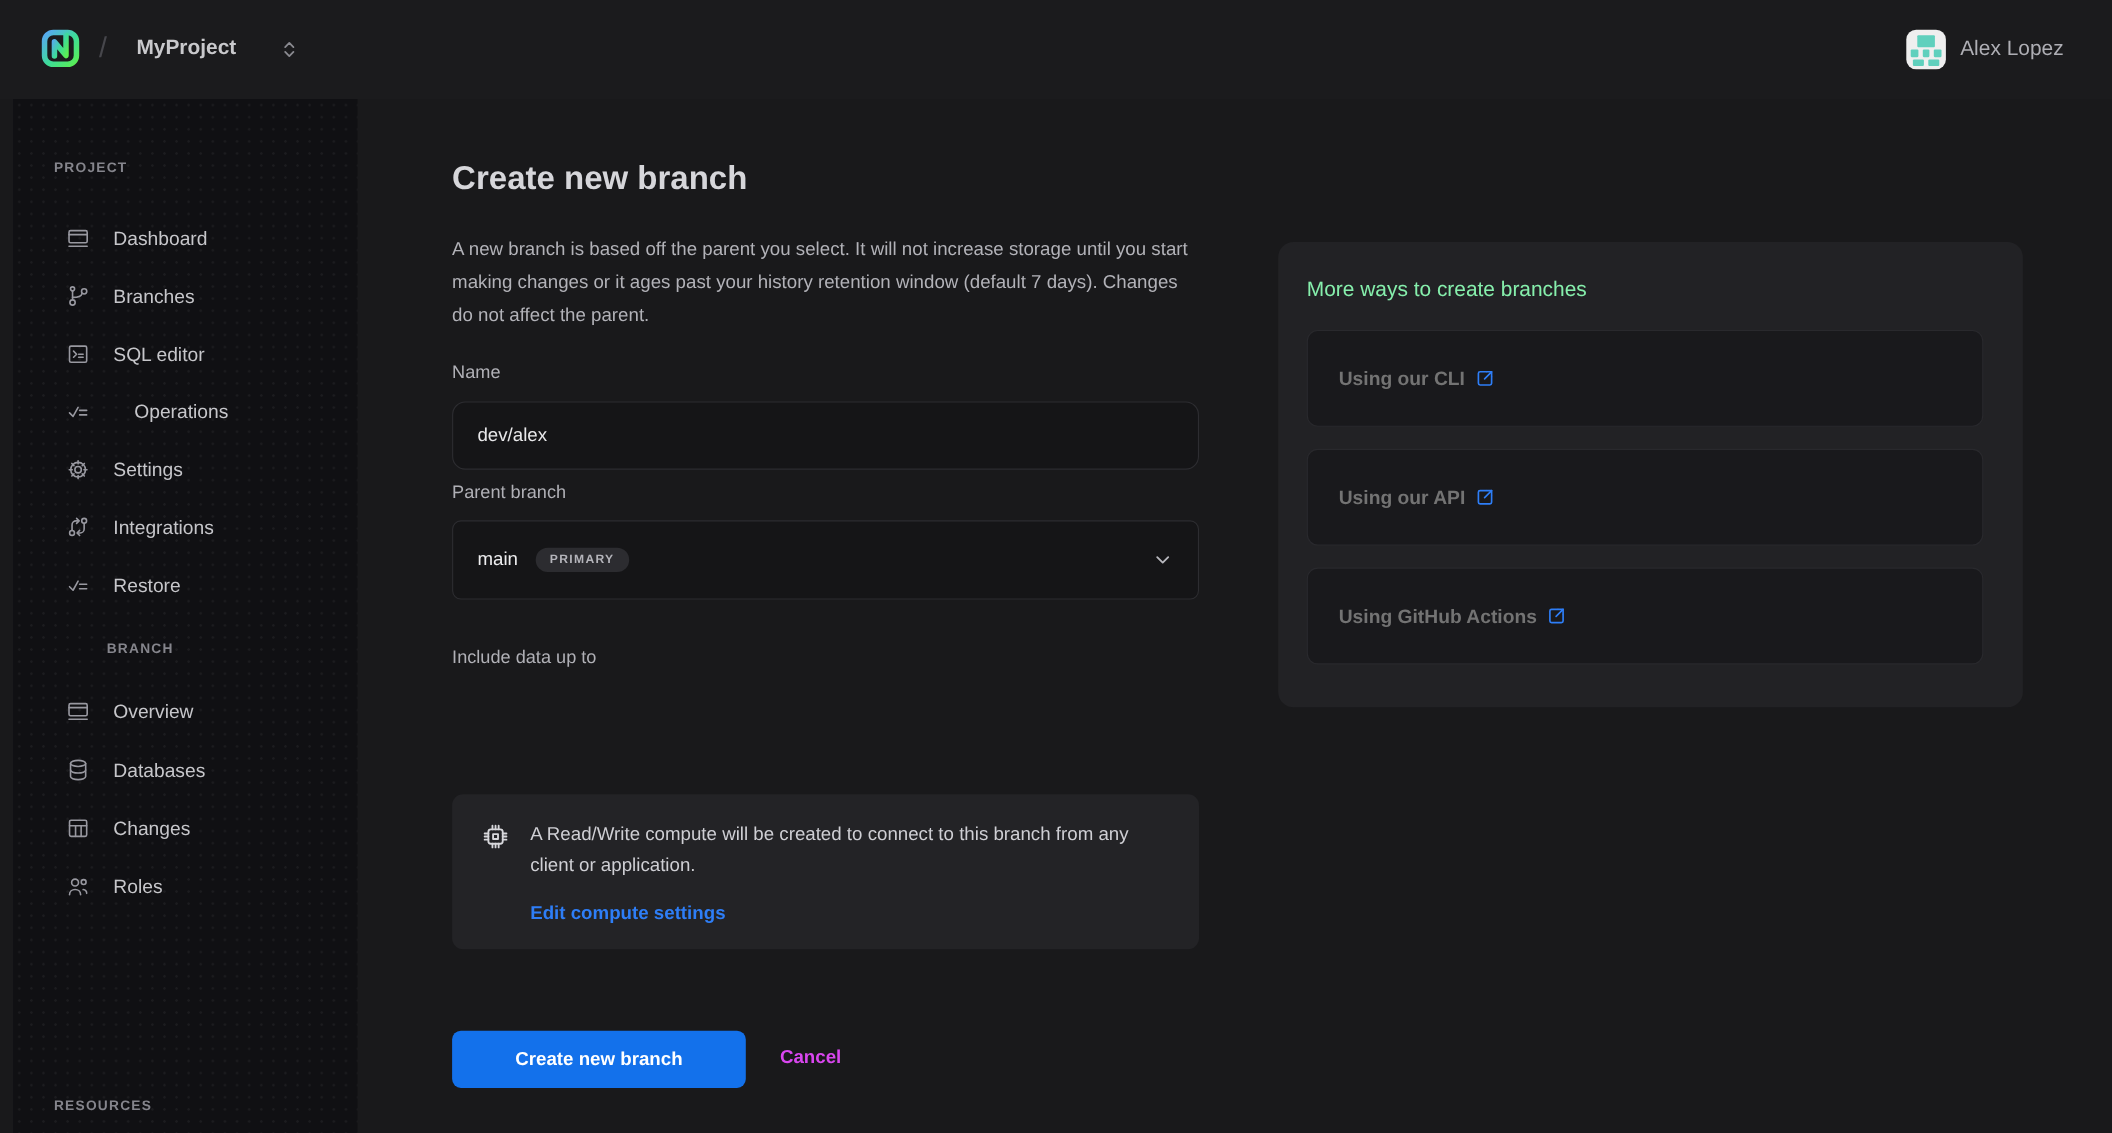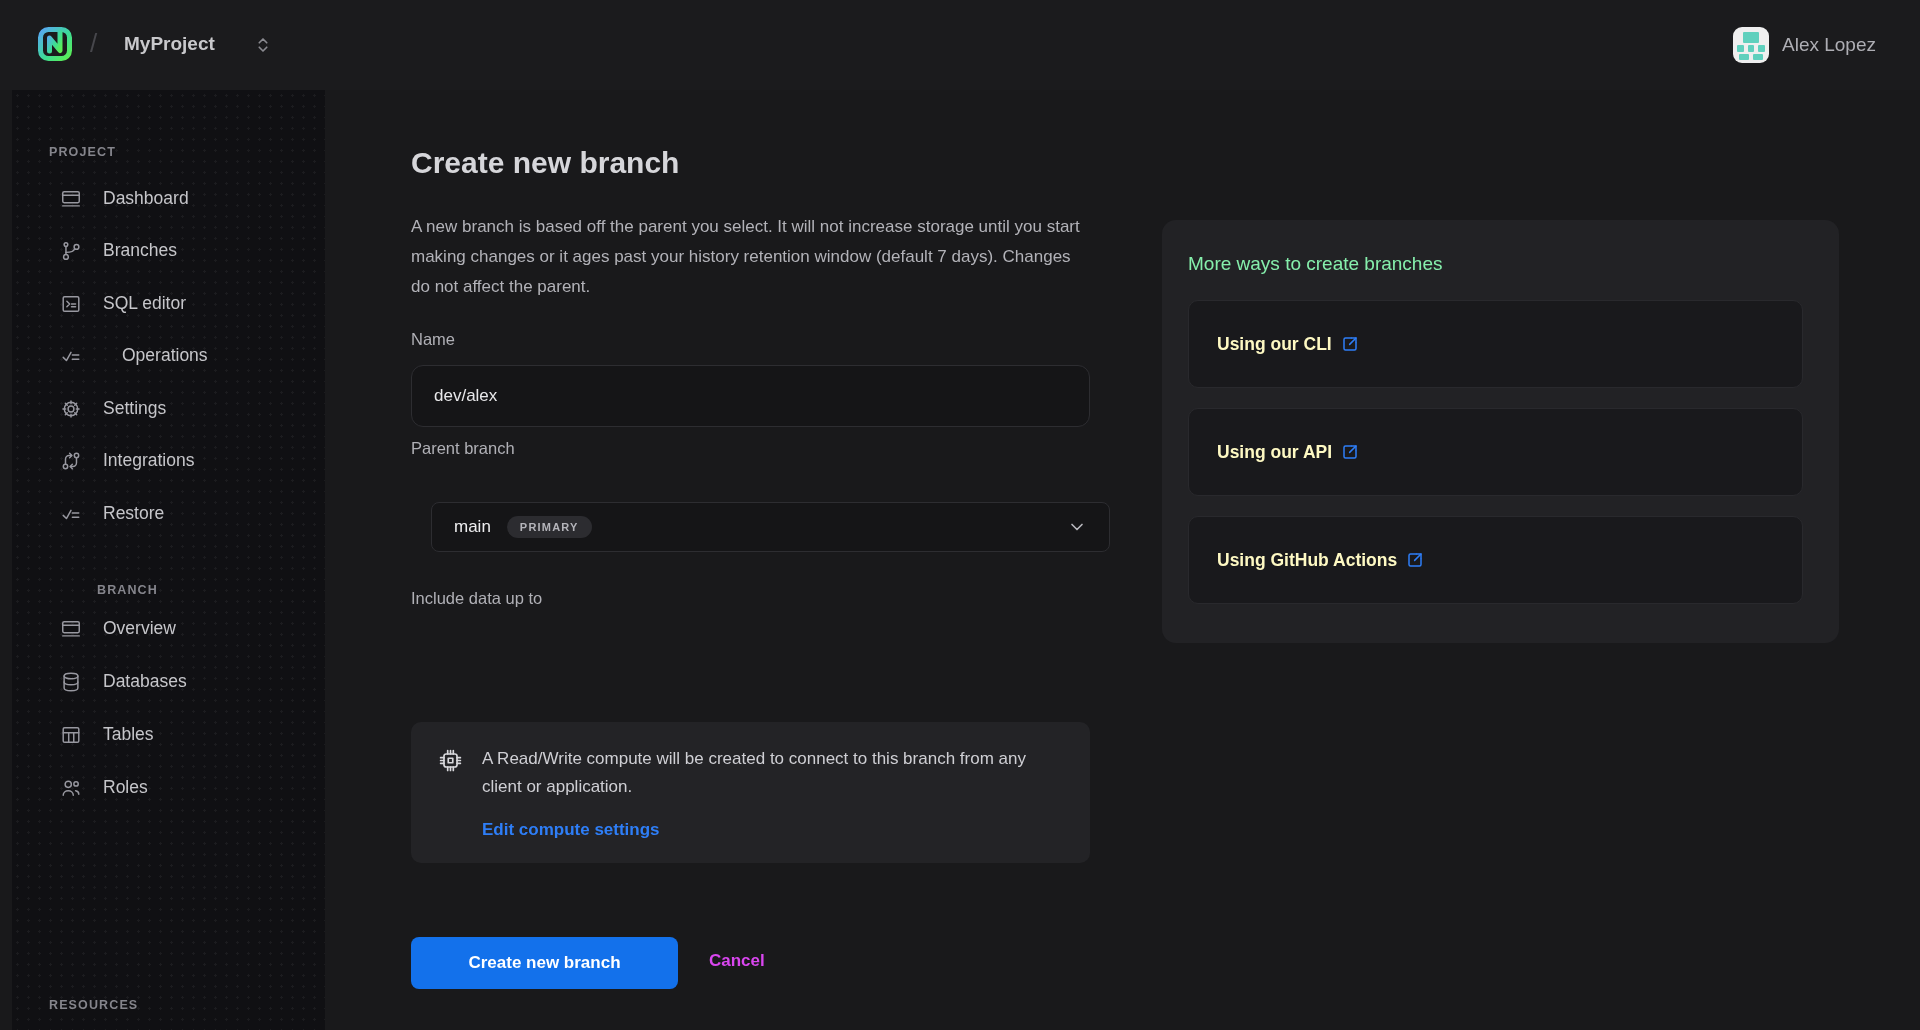--- a/index.html
+++ b/index.html
@@ -16,21 +16,21 @@
   .avatar { width:36px; height:36px; border-radius:9px; background:#efefef; position:relative; overflow:hidden; }
   .avatar i { position:absolute; background:#5fd0bd; border-radius:1px; }
   .user-name { font-size:19px; color:#aeaeb4; }
 
   
   .sidebar { position:absolute; top:90px; left:12px; width:325px; height:940px;
              background:#101013 radial-gradient(rgba(255,255,255,0.05) 1px, transparent 1.3px);
              background-size:11px 11px; border-right:1px solid #232327; }
   .side-header { position:absolute; left:37px; font-size:12.5px; font-weight:700;
                  letter-spacing:0.09em; color:#85858c; text-transform:uppercase; }
-  .side-item { position:absolute; left:0; width:100%; height:40px; display:flex; align-items:flex-start;
+  .side-item { position:absolute; left:0; width:100%; height:40px; display:flex; align-items:flex-end;
                padding-left:48px; gap:21px; cursor:pointer; }
   .side-item svg { width:22px; height:22px; stroke:#9898a0; fill:none; stroke-width:1.6;
                    stroke-linecap:round; stroke-linejoin:round; flex:none; }
   .side-item span.lbl { font-size:17.5px; color:#c6c6ca; }
 
   
   .content { position:absolute; top:90px; left:325px; width:1595px; height:940px; background:#19191b; }
   .page-title { position:absolute; left:86px; top:56px; font-size:30px; font-weight:700; color:#d6d6da; }
   .page-desc { position:absolute; left:86px; top:122px; width:672px; font-size:17px;
                color:#b2b2b8; line-height:30px; }
@@ -61,21 +61,21 @@
   .btn-cancel { position:absolute; left:384px; top:861px; font-size:17px; font-weight:700;
                 color:#d946ef; text-decoration:none; cursor:pointer; }
 
   
   .aside { position:absolute; left:837px; top:130px; width:677px; height:423px; background:#222225;
            border-radius:14px; padding:33px 36px 0 26px; }
   .aside-title { font-size:19px; font-weight:500; color:#86efac; margin-bottom:25px; }
   .aside-card { height:88px; border-radius:10px; background:#19191c; border:1px solid #29292d;
                 margin-bottom:20px; display:flex; align-items:center; padding-left:28px; cursor:pointer; }
   .aside-link { display:flex; align-items:center; gap:9px; font-size:17.5px; font-weight:700;
-                color:#fef9c3; text-decoration:none; }
+                color:#737373; text-decoration:none; }
   .aside-link svg { width:18px; height:18px; stroke:#2e7ef7; fill:none; stroke-width:2;
                     stroke-linecap:round; stroke-linejoin:round; }
 </style>
 </head>
 <body>
 
 <div class="topbar">
   <svg class="logo" viewBox="0 0 38 38">
     <defs>
       <linearGradient id="lg" x1="0" y1="0" x2="1" y2="1">
@@ -199,21 +199,21 @@
     <span class="lbl">Databases</span>
   </div>
 
   <div class="side-item" style="top:634px;">
     <svg viewBox="0 0 24 24">
       <rect x="3.5" y="4" width="17" height="16" rx="1.5"></rect>
         <line x1="3.5" y1="9.5" x2="20.5" y2="9.5"></line>
       <line x1="9.5" y1="9.5" x2="9.5" y2="20"></line>
         <line x1="15" y1="9.5" x2="15" y2="20"></line>
     </svg>
-    <span class="lbl">Tables</span>
+    <span class="lbl">Changes</span>
   </div>
 
   <div class="side-item" style="top:687px;">
     <svg viewBox="0 0 24 24">
       <circle cx="9" cy="8" r="3.4"></circle>
         <path d="M3.5 20c0-3.1 2.5-5.1 5.5-5.1s5.5 2 5.5 5.1"></path>
       <circle cx="17.5" cy="7.5" r="2.4"></circle>
         <path d="M17 14.9c2 .3 3.5 1.8 3.5 3.8"></path>
     </svg>
     <span class="lbl">Roles</span>
@@ -224,21 +224,21 @@
 
 <div class="content">
 
   <h1 class="page-title">Create new branch</h1>
   <p class="page-desc">A new branch is based off the parent you select. It will not increase storage until you start making changes or it ages past your history retention window (default 7 days). Changes do not affect the parent.</p>
 
   <label class="f-label" style="top:240px;">Name</label>
   <input class="t-input" style="top: 275px;" type="text" value="dev/alex">
 
   <label class="f-label" style="top:349px;">Parent branch</label>
-  <div class="sel" style="top:412px; height:50px;margin-left:20px;">
+  <div class="sel" style="top:383px; height:72px;">
     <span class="val">main</span>
     <span class="badge">PRIMARY</span>
     <svg class="chev" viewBox="0 0 24 24">
       <polyline points="6 9 12 15 18 9"></polyline>
       </svg>
   </div>
 
   <label class="f-label" style="top:499px;">Include data up to</label>
 
   <div class="compute-box">

